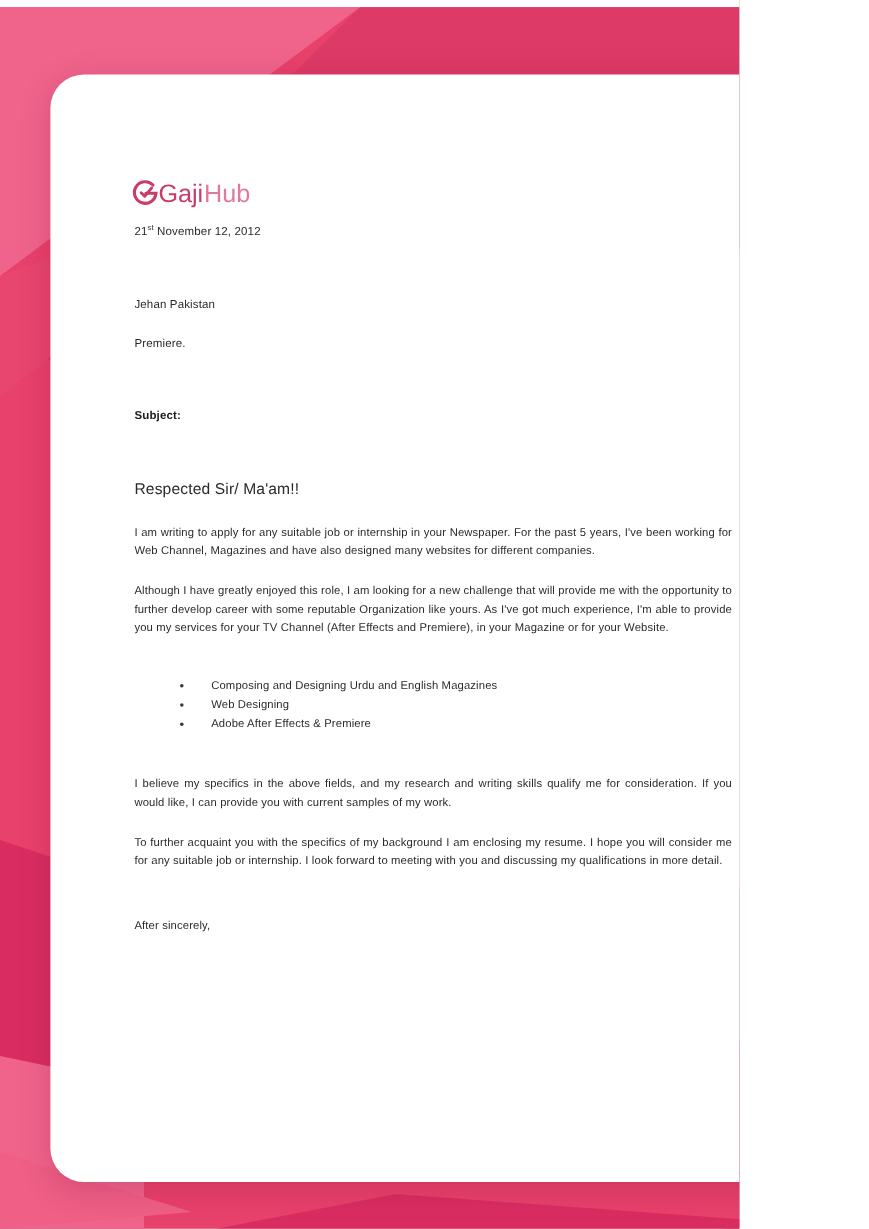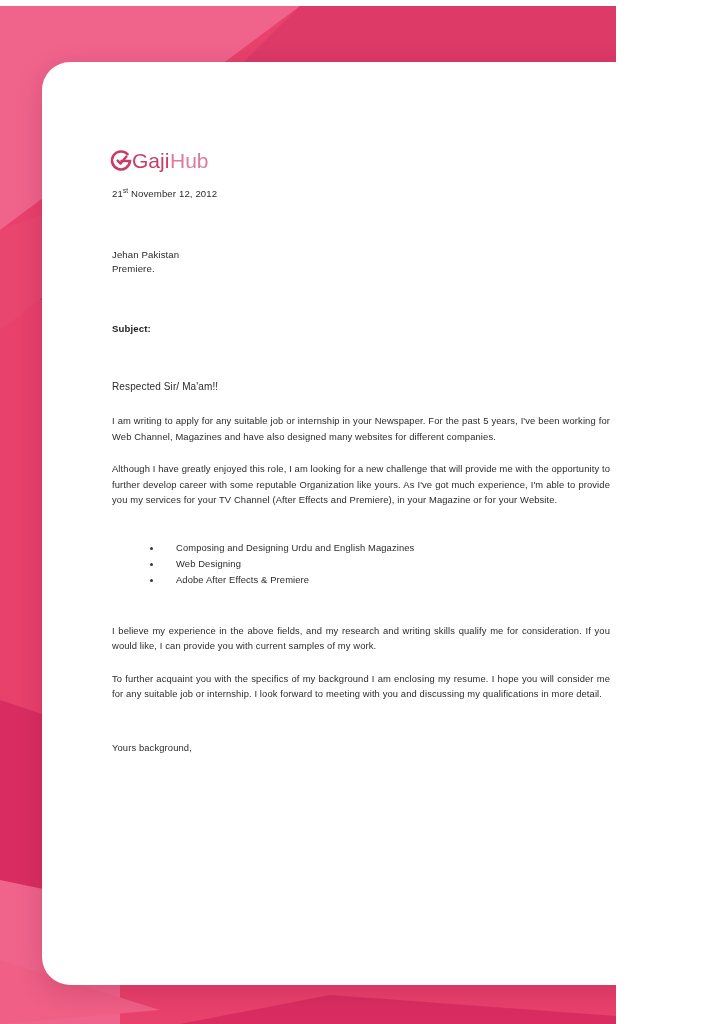--- a/index.html
+++ b/index.html
@@ -77,35 +77,35 @@
     vertical-align: super;
     line-height: 0;
   }
 
   .address {
     margin: 0 0 44px 0;
     font-size: 9.6px;
     line-height: 1.55;
     color: #2b2b2b;
   }
-  .address div { white-space: pre; }
+  .address div { white-space: pre; margin-top: 18px; }
 
   .subject-row {
     margin: 0 0 42px 0;
     font-weight: bold;
     font-size: 9.6px;
     color: #1d1d1d;
     display: flex;
   }
   .subject-label { width: 80px; flex: 0 0 80px; }
   .subject-text { flex: 1; }
 
   .salutation {
     margin: 0 0 18px 0;
-    font-size: 10px;
+    font-size: 13px;
     color: #2b2b2b;
   }
 
   .para {
     margin: 0 0 17px 0;
     text-align: justify;
     font-size: 9.4px;
     line-height: 1.66;
     color: #2b2b2b;
   }
@@ -197,19 +197,19 @@
 
     <p class="para">I am writing to apply for any suitable job or internship in your Newspaper.  For the past 5 years, I've been working for Web Channel, Magazines and have also designed many websites for different companies.</p>
     <p class="para">Although I have greatly enjoyed this role, I am looking for a new challenge that will provide me with the opportunity to further develop career with some reputable Organization like yours. As I've got much experience, I'm able to provide you my services for your TV Channel (After Effects and Premiere), in your Magazine or for your Website.</p>
 
     <ul class="bullets">
       <li>Composing and Designing Urdu and English Magazines</li>
       <li>Web Designing</li>
       <li>Adobe After Effects &amp; Premiere</li>
     </ul>
 
-    <p class="para">I believe my experience in the above fields, and my research and writing skills qualify me for consideration. If you would like, I can provide you with current samples of my work.</p>
+    <p class="para">I believe my specifics in the above fields, and my research and writing skills qualify me for consideration. If you would like, I can provide you with current samples of my work.</p>
     <p class="para">To further acquaint you with the specifics of my background I am enclosing my resume. I hope you will consider me for any suitable job or internship. I look forward to meeting with you and discussing my qualifications in more detail.</p>
 
-    <p class="closing">Yours background,</p>
+    <p class="closing">After sincerely,</p>
   </div>
 
 </div>
 
 </body></html>

